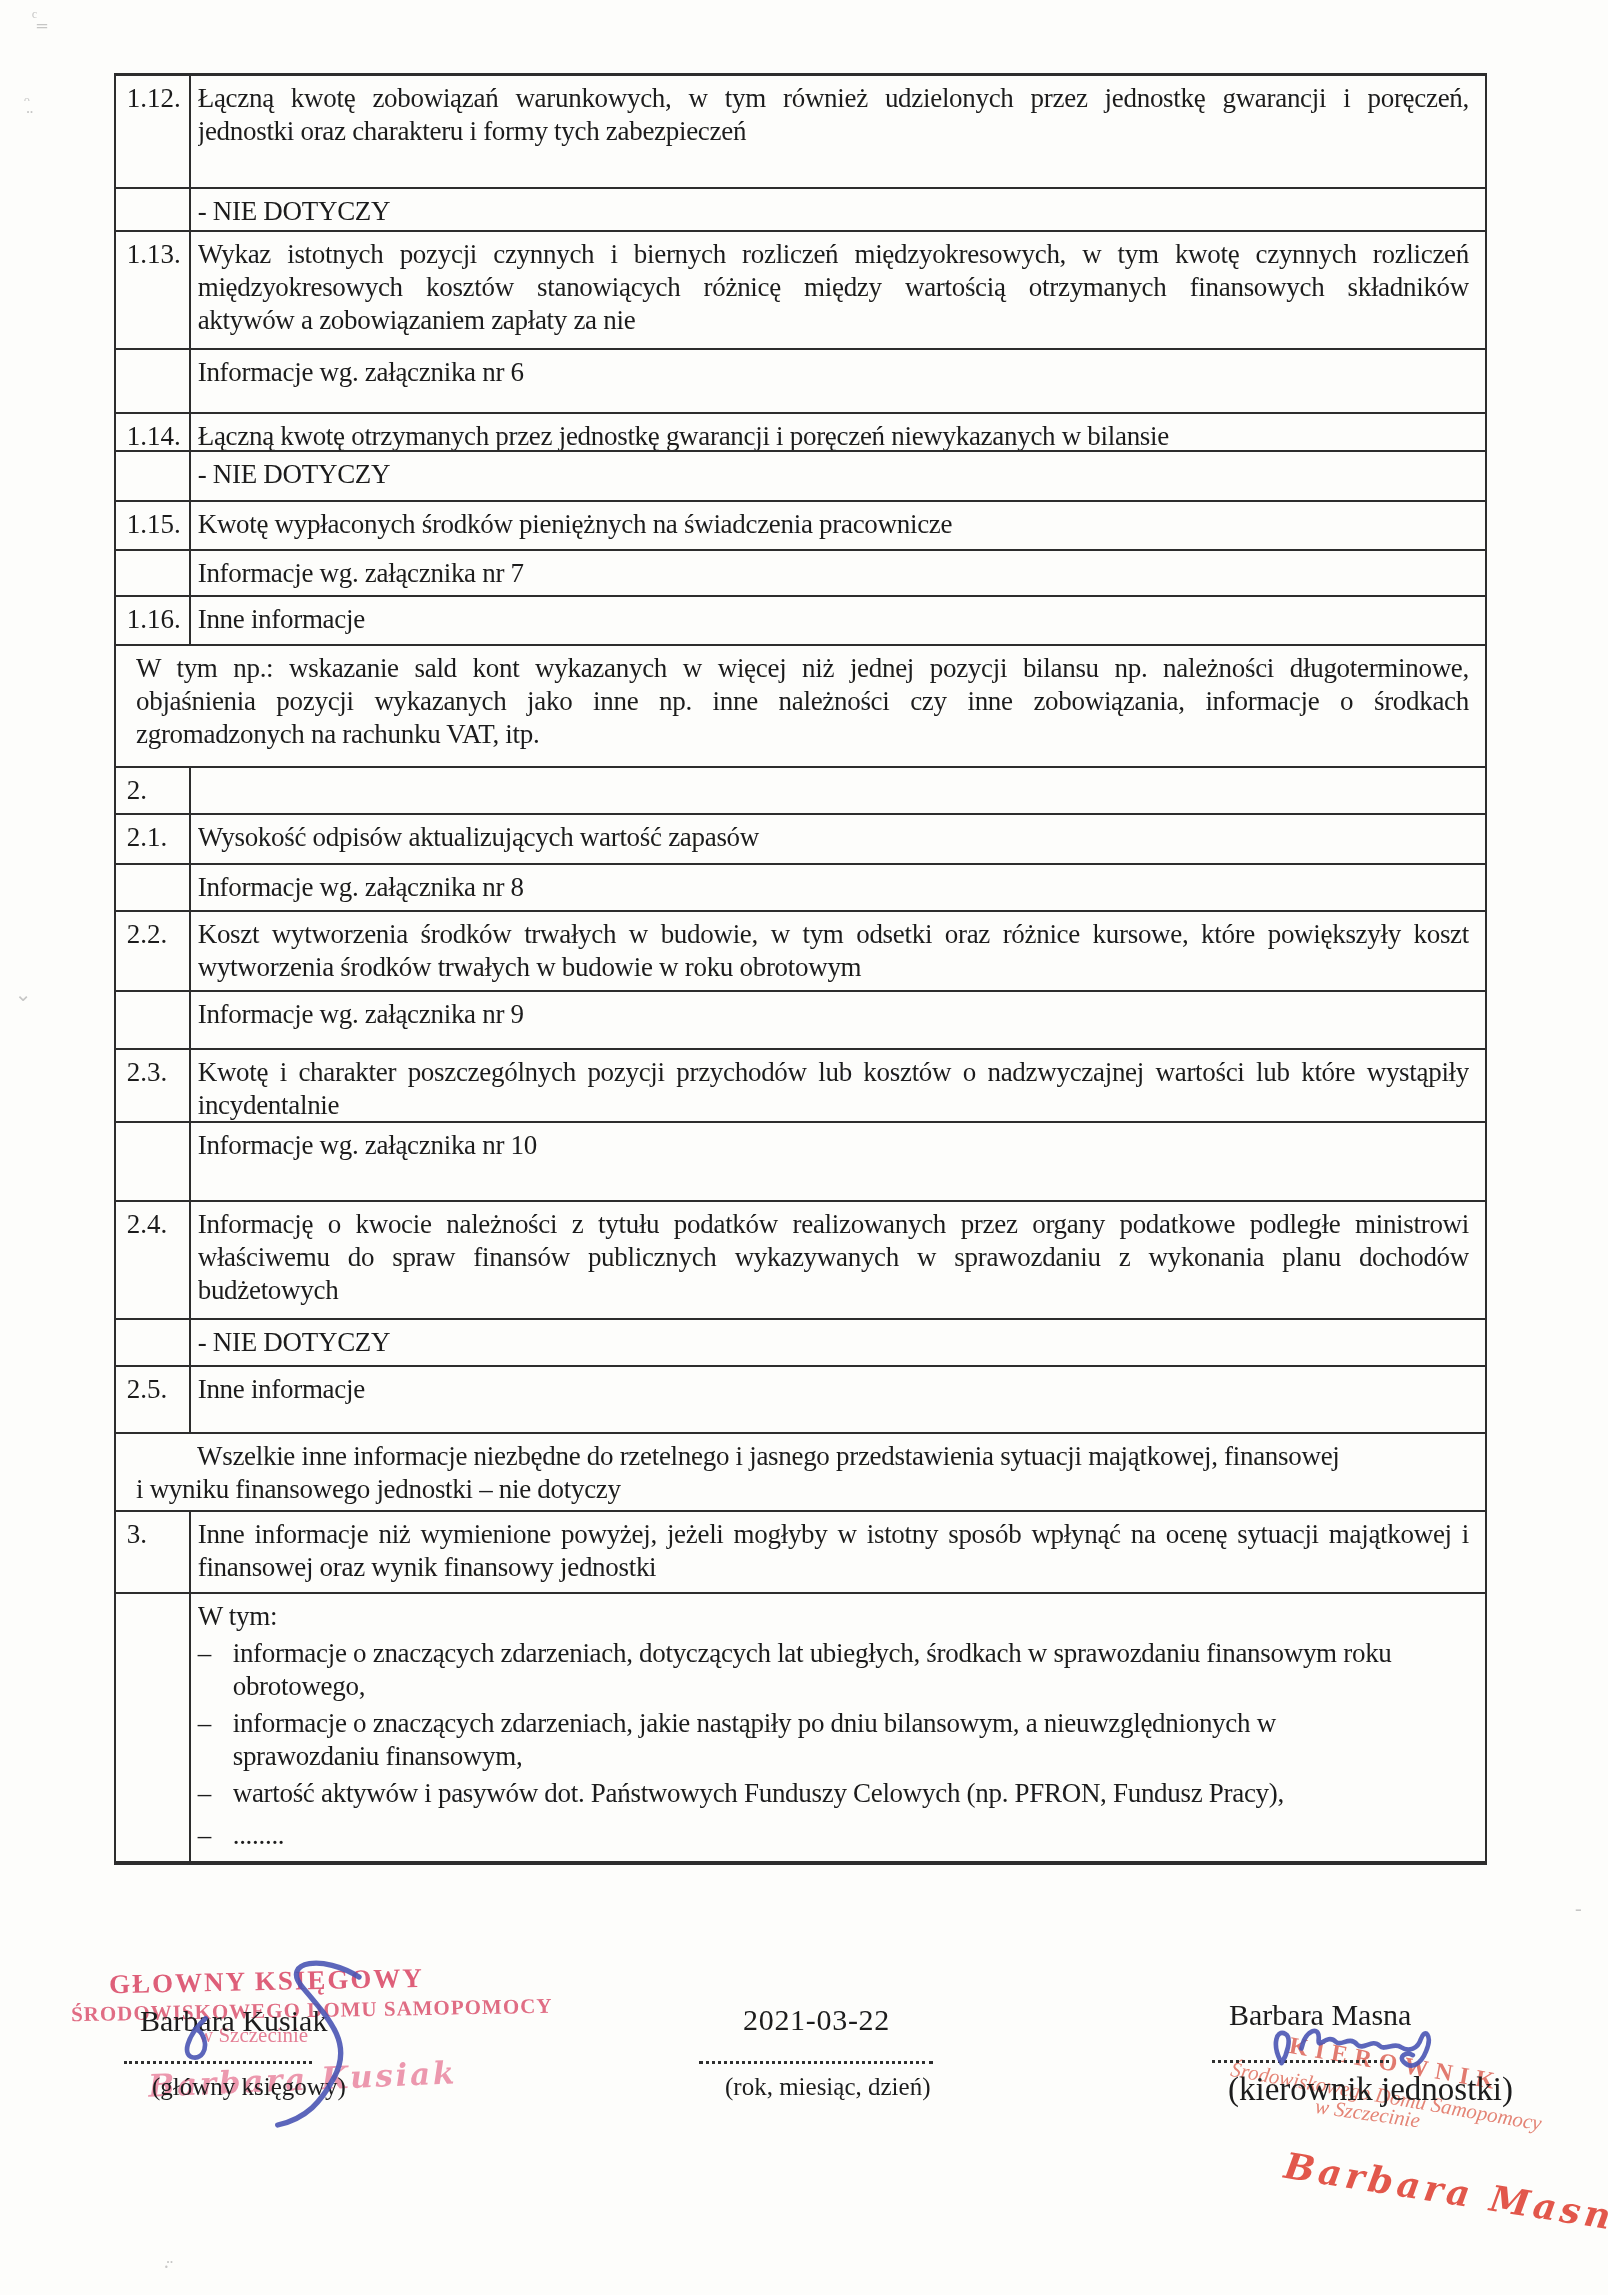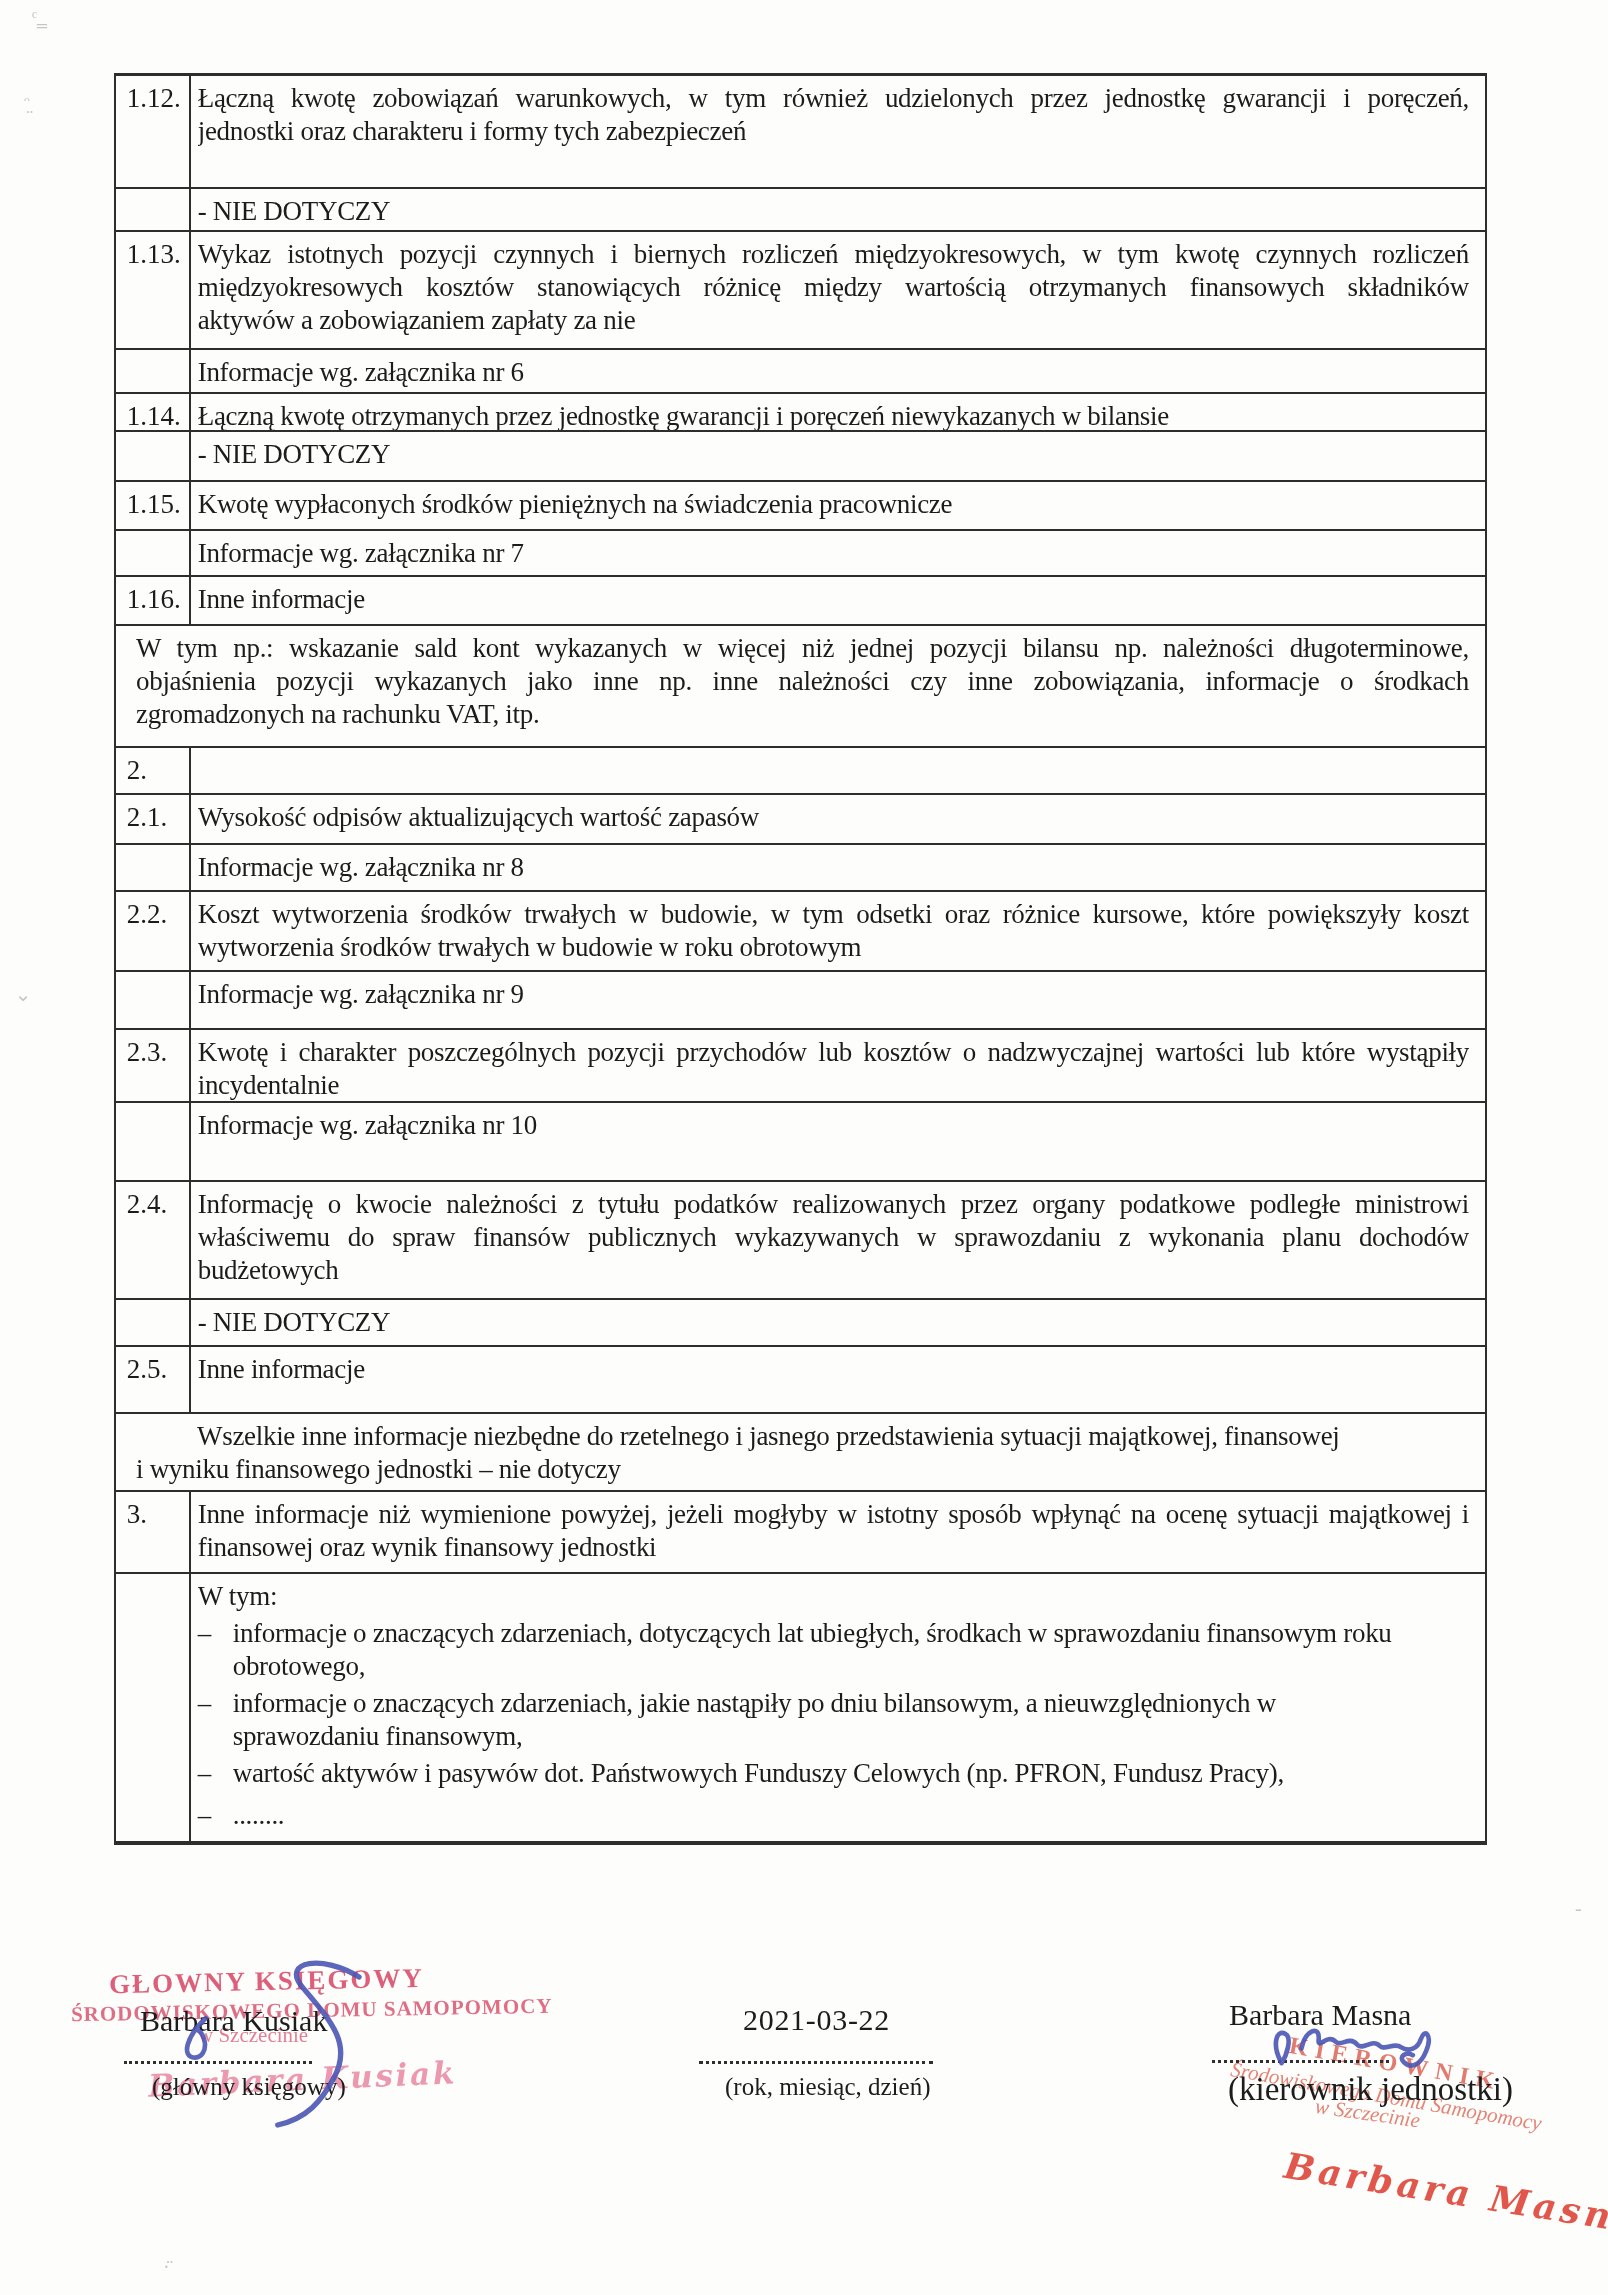--- a/index.html
+++ b/index.html
@@ -97,21 +97,21 @@
 
     <div class="row" style="height:118px">
       <div class="cnum">1.13.</div>
       <div class="cbody">
         <div class="ln j">Wykaz istotnych pozycji czynnych i biernych rozliczeń międzyokresowych, w tym kwotę czynnych rozliczeń</div>
         <div class="ln j">międzyokresowych kosztów stanowiących różnicę między wartością otrzymanych finansowych składników</div>
         <div class="ln">aktywów a zobowiązaniem zapłaty za nie</div>
       </div>
     </div>
 
-    <div class="row" style="height:44px">
+    <div class="row" style="height:64px">
       <div class="cnum"></div>
       <div class="cbody">
         <div class="ln">Informacje wg. załącznika nr 6</div>
       </div>
     </div>
 
     <div class="row" style="height:38px">
       <div class="cnum">1.14.</div>
       <div class="cbody">
         <div class="ln">Łączną kwotę otrzymanych przez jednostkę gwarancji i poręczeń niewykazanych w bilansie</div>

